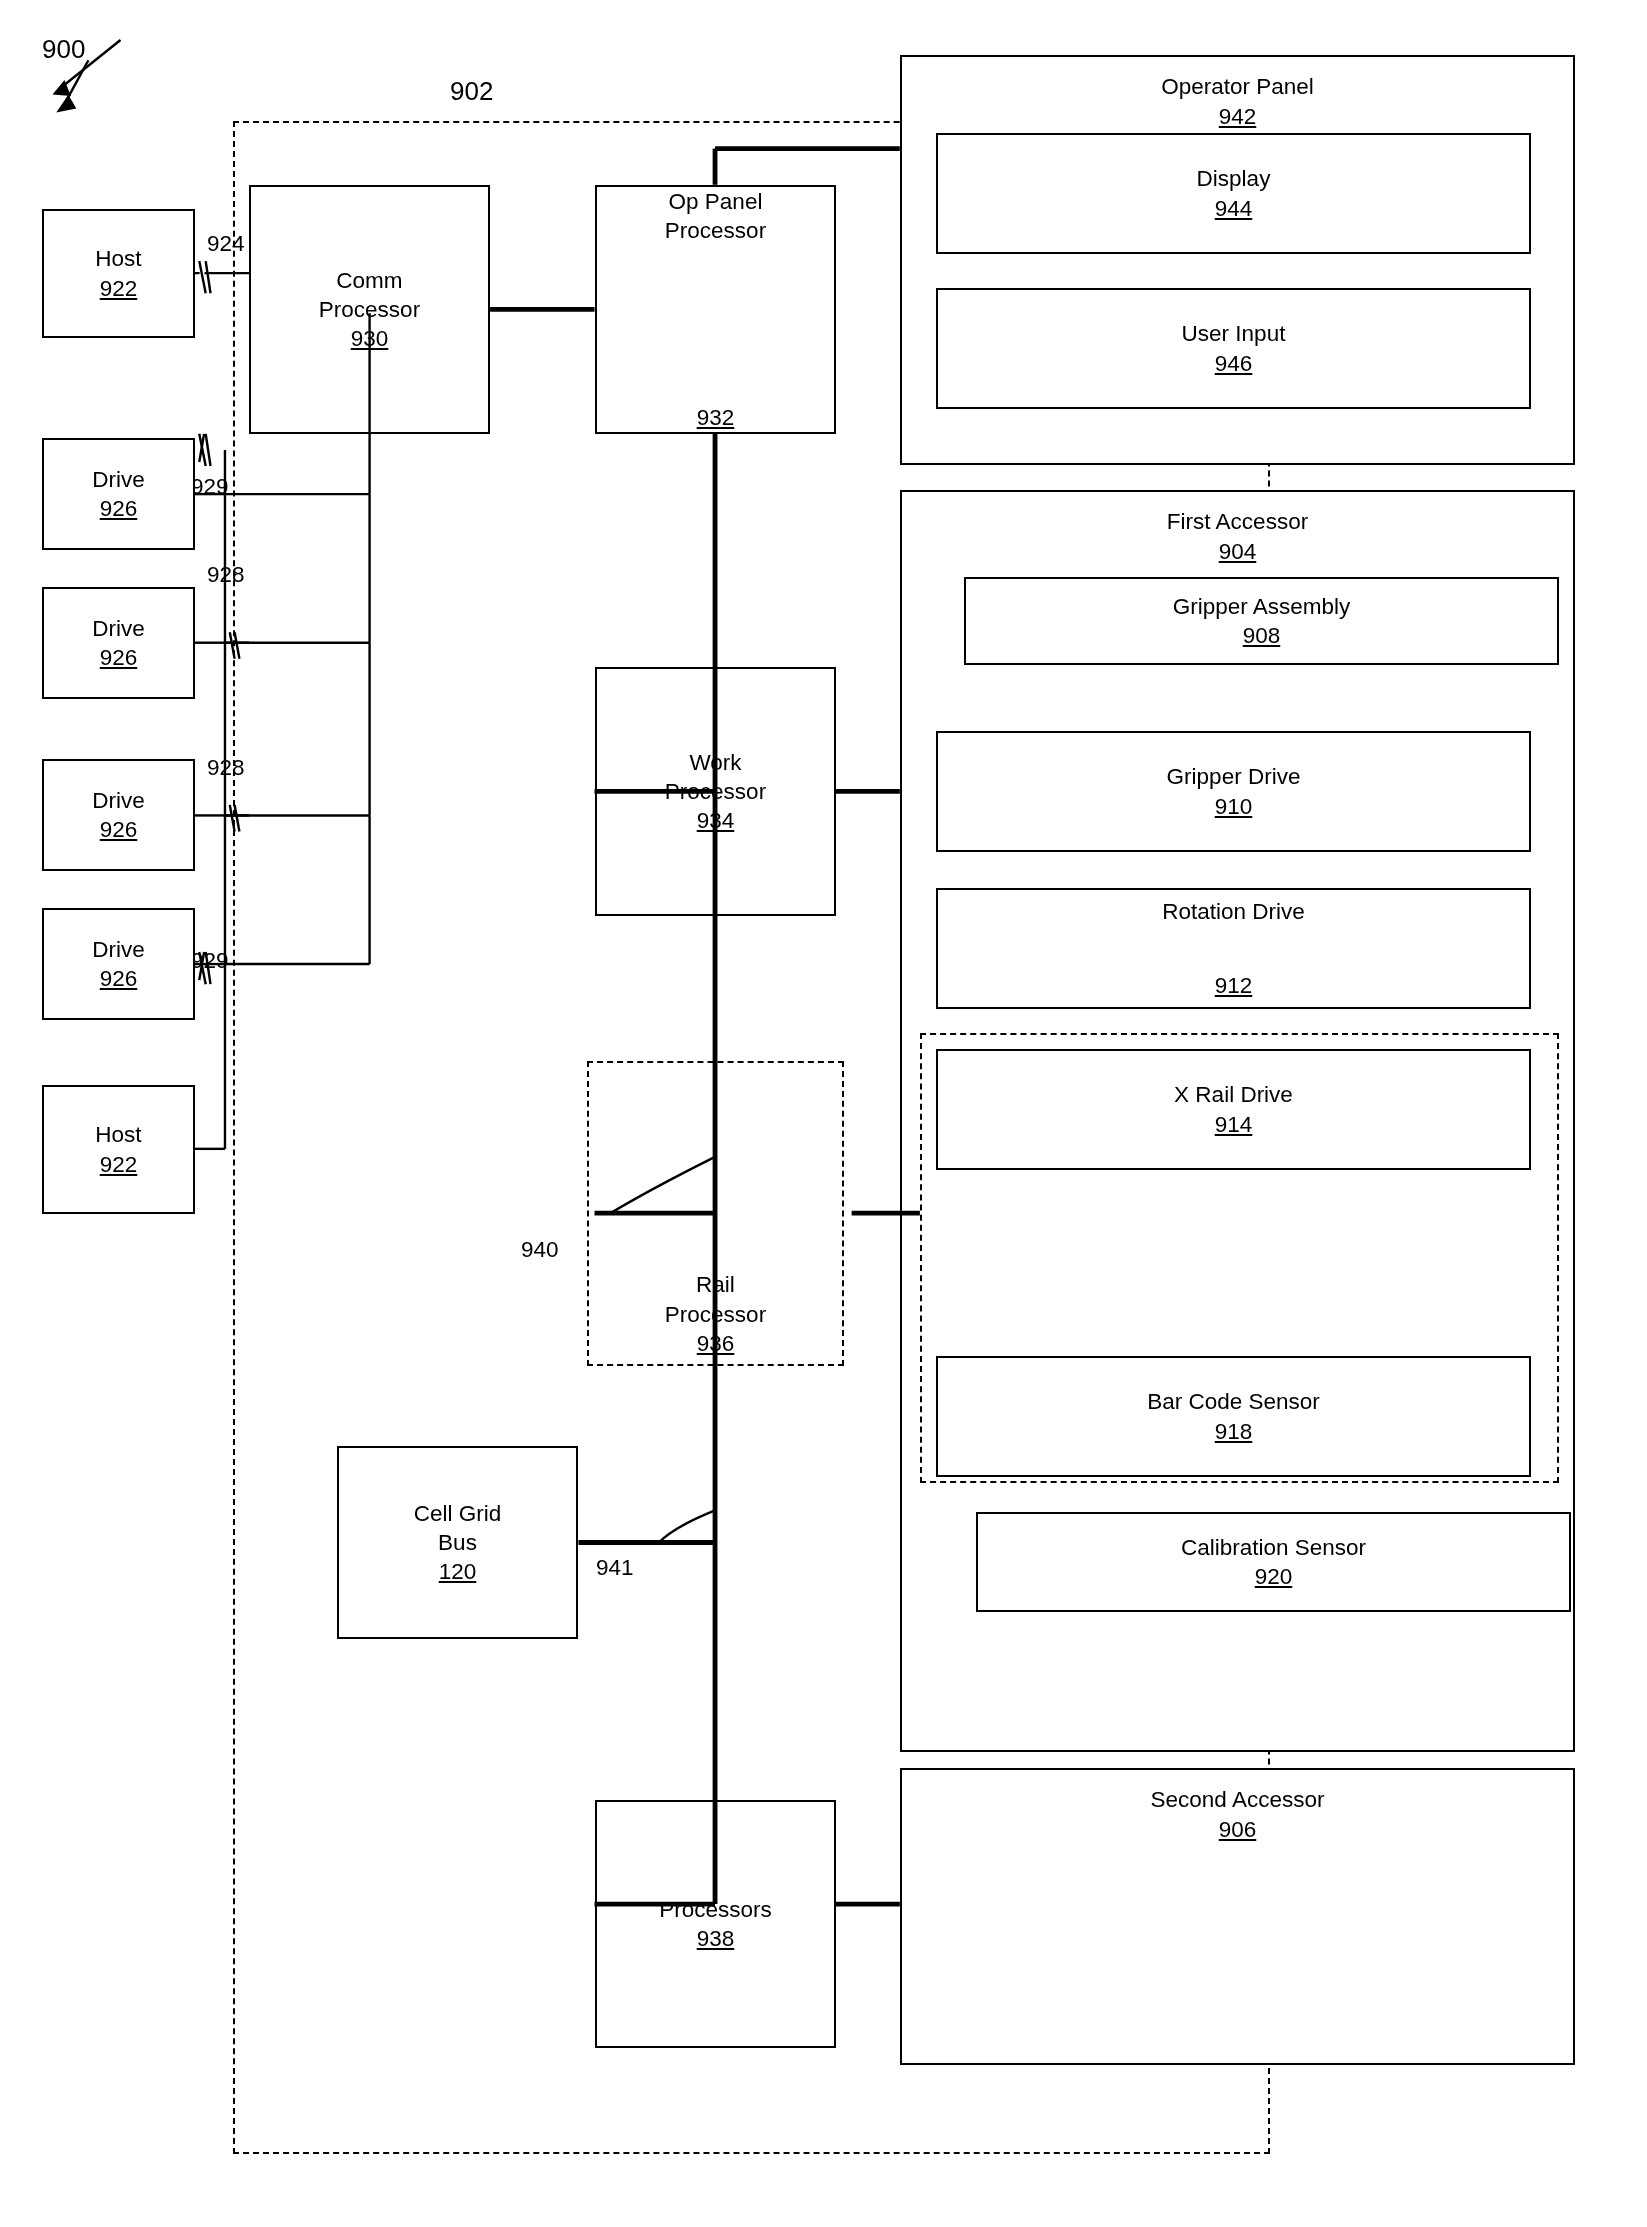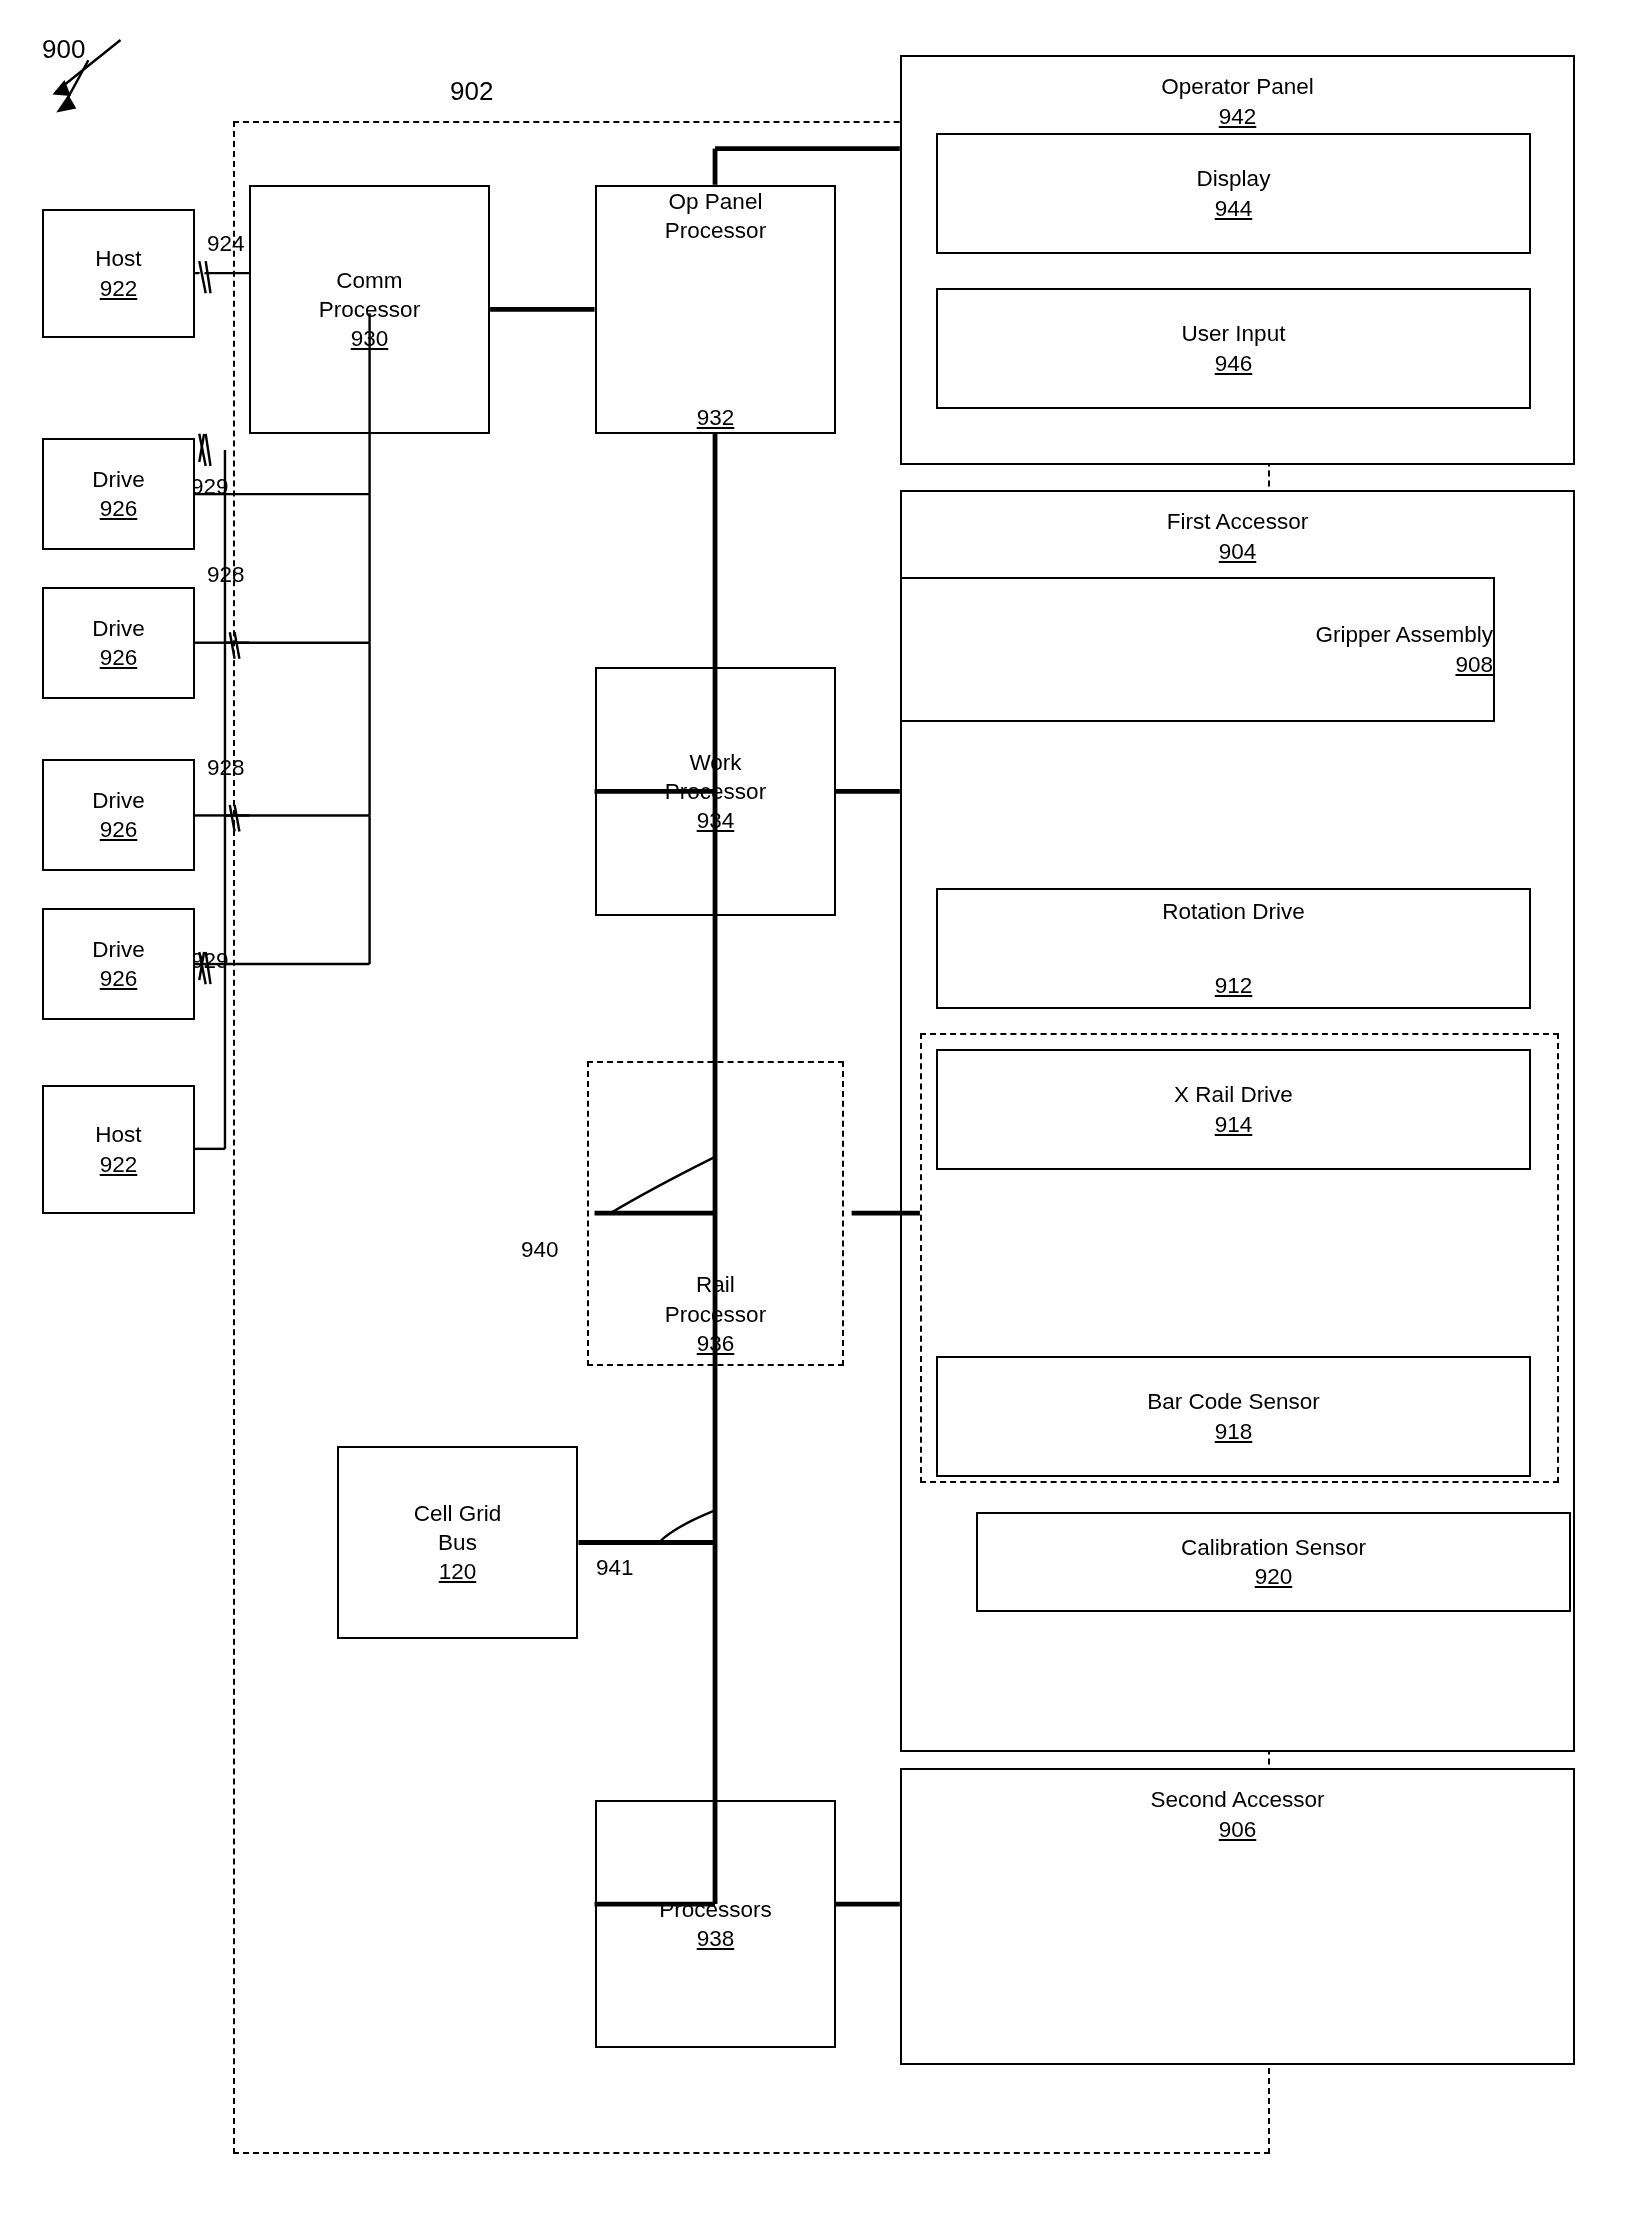--- a/index.html
+++ b/index.html
@@ -122,25 +122,29 @@
   <div class="box" style="top:288px; left:936px; width:595px; height:121px;">
     <span>User Input</span>
     <span class="underline">946</span>
   </div>
 
   <div class="box" style="top:490px; left:900px; width:675px; height:1262px; border:2.4px solid #000;">
     <span style="position:absolute;top:14.5px;left:50%;transform:translateX(-50%);white-space:nowrap;text-align:right;">First Accessor</span>
     <span class="underline" style="position:absolute;top:45px;left:50%;transform:translateX(-50%);">904</span>
   </div>
 
-  <div class="box" style="top:577px; left:900px; width:595px; height:145px;align-items:flex-end;">
+  <div class="box" style="top:577px; left:964px; width:595px; height:88px;">
     <span>Gripper Assembly</span>
     <span class="underline">908</span>
   </div>
 
+  <div class="box" style="top:731px; left:936px; width:595px; height:121px;">
+    <span>Gripper Drive</span>
+    <span class="underline">910</span>
+  </div>
 
   <div class="box" style="top:888px; left:936px; width:595px; height:121px;gap:44px;">
     <span>Rotation Drive</span>
     <span class="underline">912</span>
   </div>
 
   <div class="box-dashed" style="position:absolute; top:1033px; left:920px; width:639px; height:450px;"></div>
 
   <div class="box" style="top:1049px; left:936px; width:595px; height:121px;">
     <span>X Rail Drive</span>

